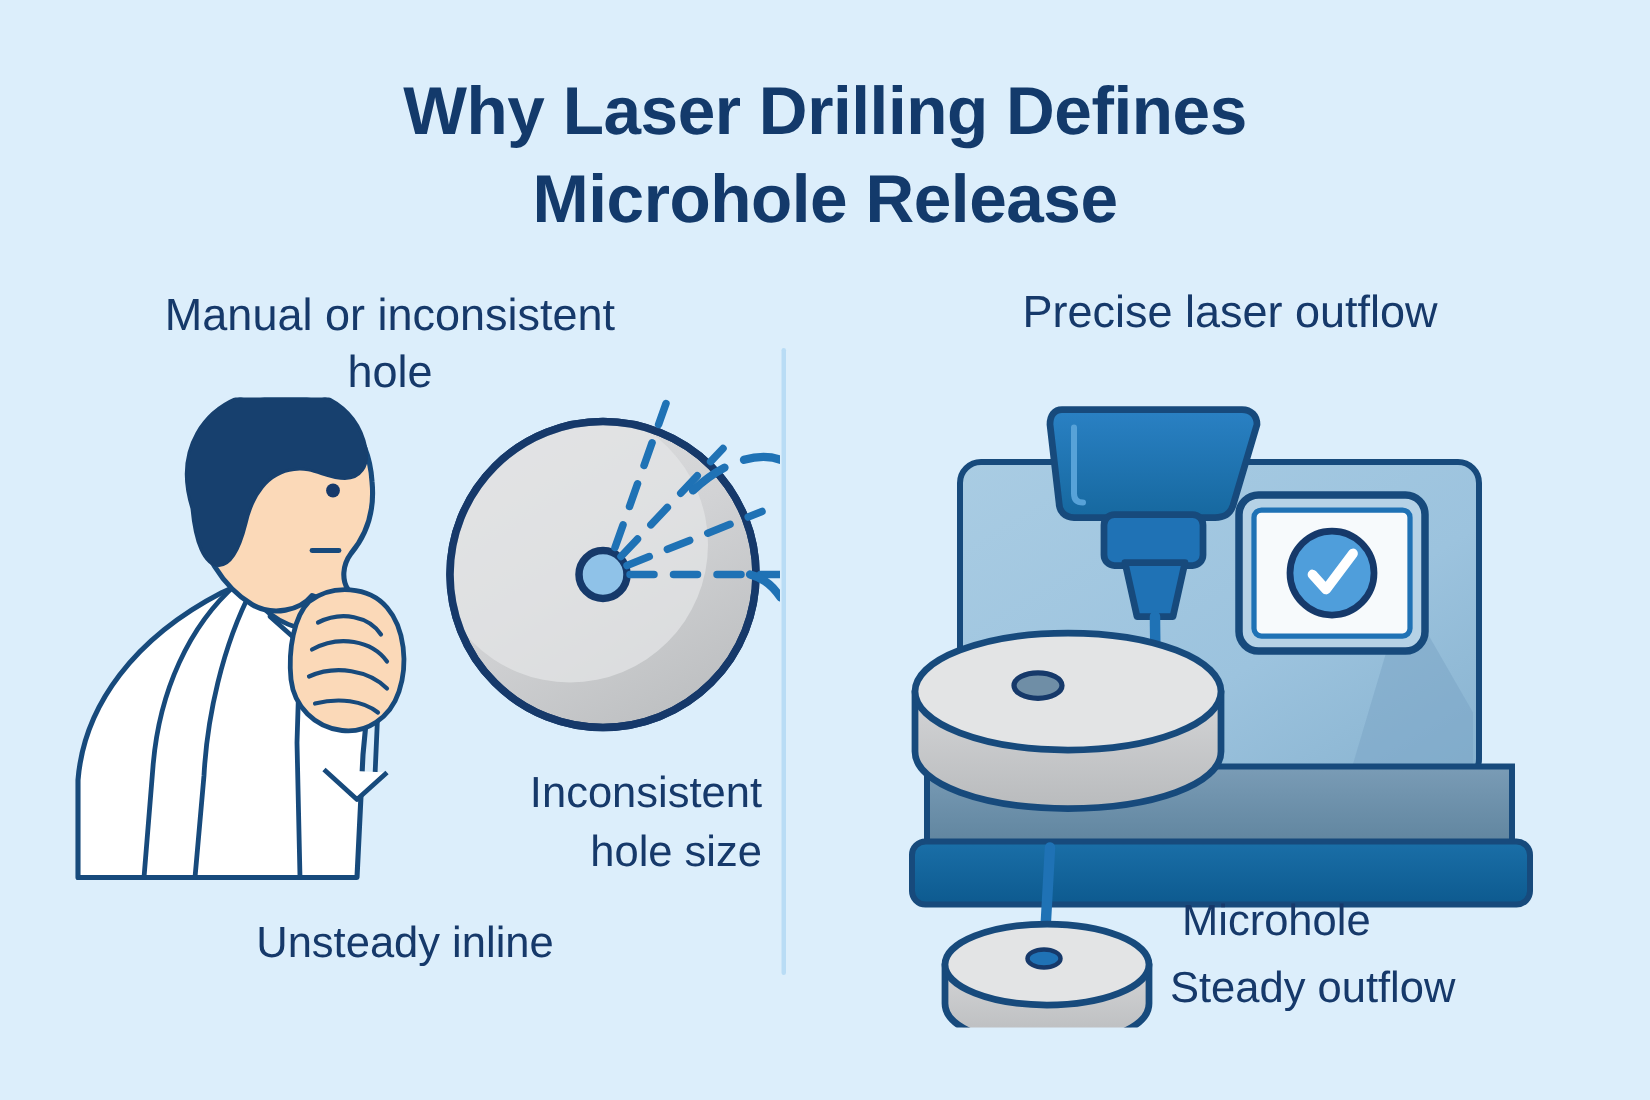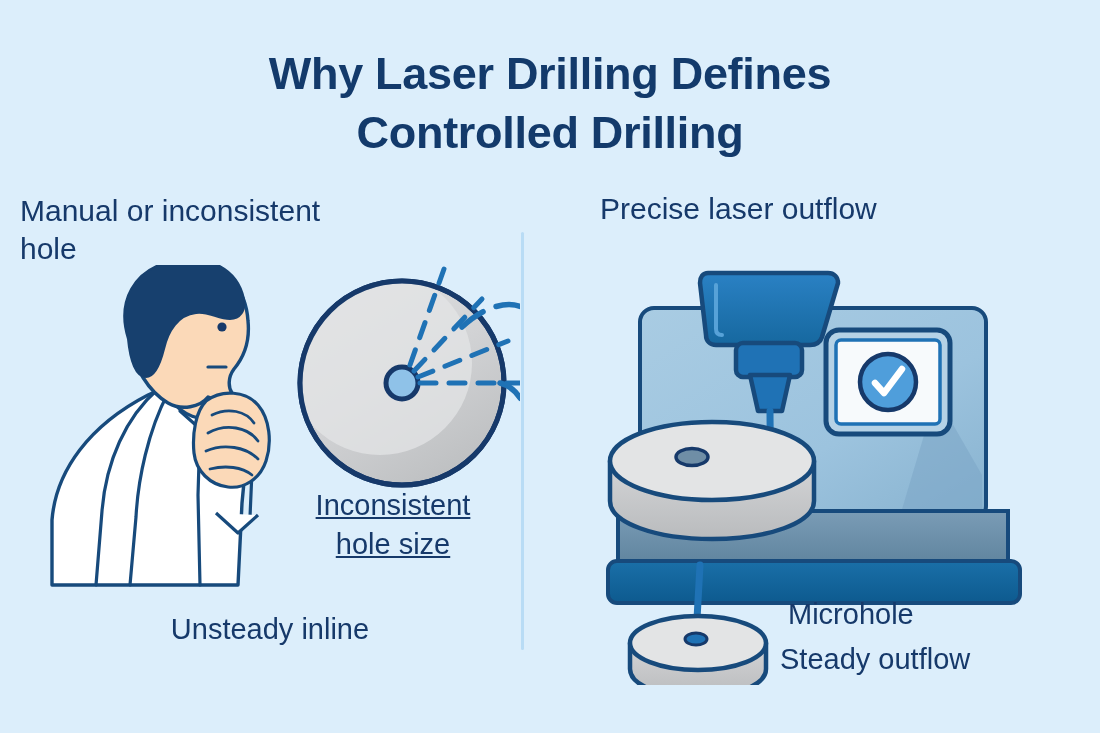--- a/index.html
+++ b/index.html
@@ -35,20 +35,21 @@
     font-weight: bold;
     line-height: 1.32;
     letter-spacing: -0.3px;
     color: #133a6b;
   }
   .title .line { display: block; }
 
   
   .panel-heading {
     position: absolute;
+    text-align: center;
     font-size: 30px;
     font-weight: normal;
     line-height: 1.28;
     color: #16396a;
   }
   #heading-left  { left: 20px;  top: 192px; width: 480px; }
   #heading-right { left: 600px; top: 190px; width: 440px; }
   .panel-heading .line { display: block; }
 
   
@@ -62,42 +63,42 @@
     border-radius: 2px;
   }
 
   
   .caption {
     position: absolute;
     font-size: 29px;
     line-height: 1.33;
     color: #16396a;
   }
-  #caption-hole-size  { left: 278px; top: 486px; width: 230px; text-align: center; text-decoration: underline; }
+  #caption-hole-size  { left: 278px; top: 510px; width: 230px; text-align: right; }
   #caption-unsteady   { left: 60px;  top: 610px; width: 420px; text-align: center; }
   #caption-microhole  { left: 788px; top: 595px; width: 260px; text-align: left; }
   #caption-steady     { left: 780px; top: 640px; width: 280px; text-align: left; }
   .caption .line { display: block; }
 
   
   .art {
     position: absolute;
     pointer-events: none;
   }
   #art-left  { left: 30px;  top: 265px; width: 490px; height: 330px; }
   #art-right { left: 600px; top: 265px; width: 440px; height: 420px; }
 </style>
 </head>
 <body>
 
 <div id="infographic">
 
   <h1 class="title">
     <span class="line">Why Laser Drilling Defines</span>
-    <span class="line">Controlled Drilling</span>
+    <span class="line">Microhole Release</span>
   </h1>
 
   <div class="divider"></div>
 
   <div class="panel-heading" id="heading-left">
     <span class="line">Manual or inconsistent</span>
     <span class="line">hole</span>
   </div>
 
   <div class="panel-heading" id="heading-right">

